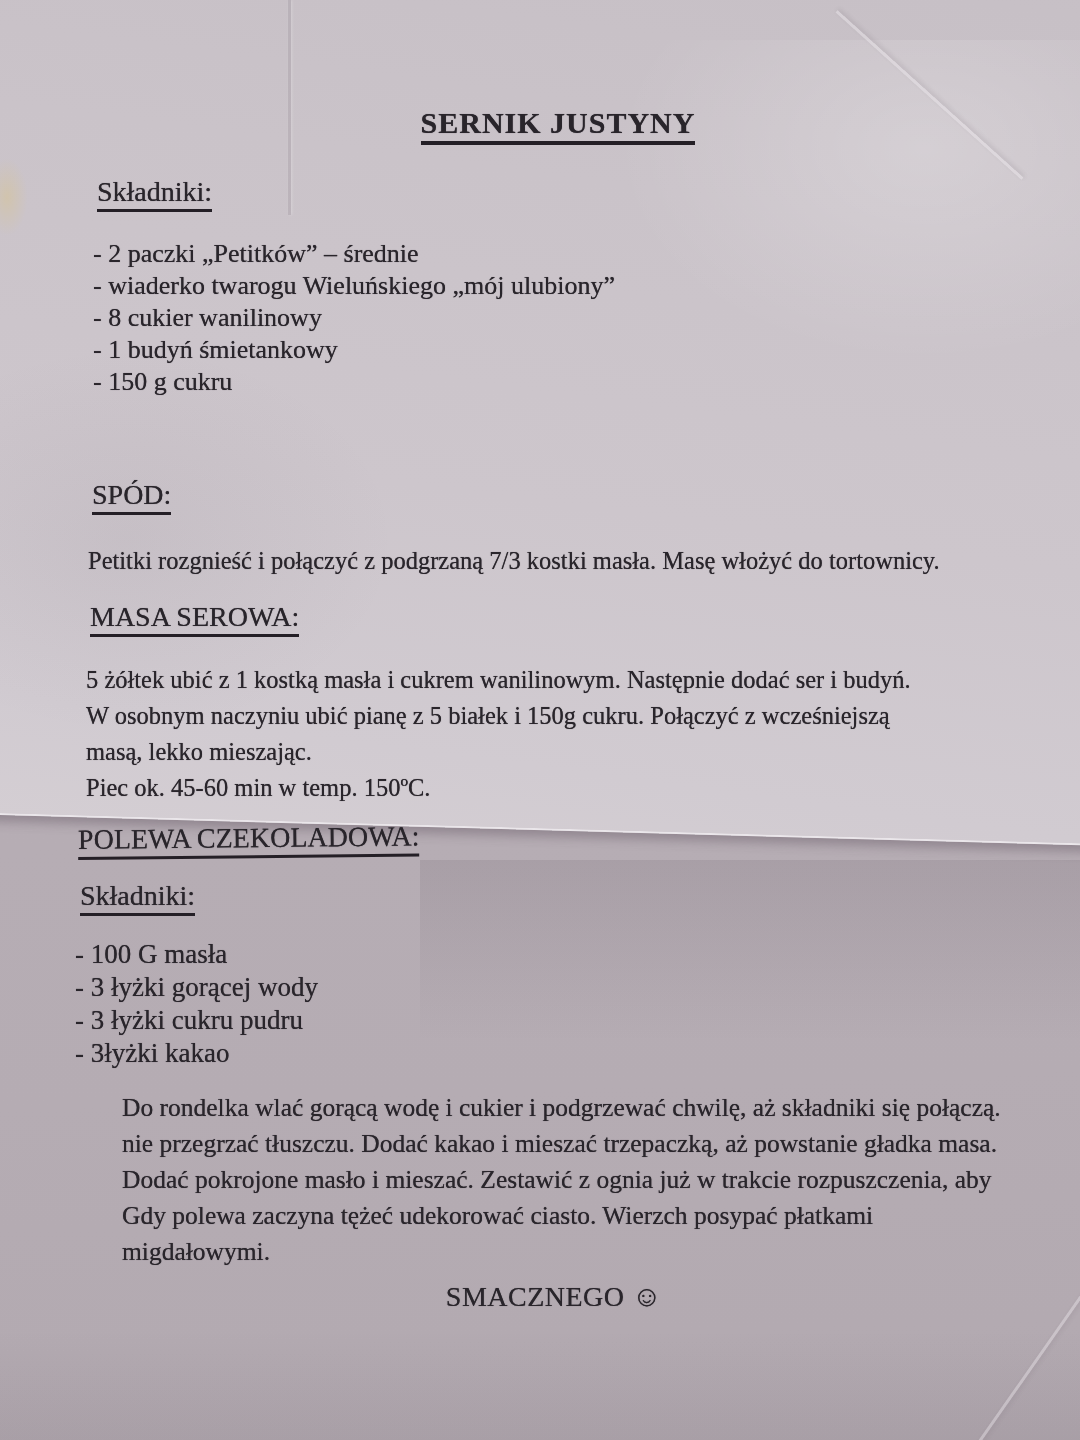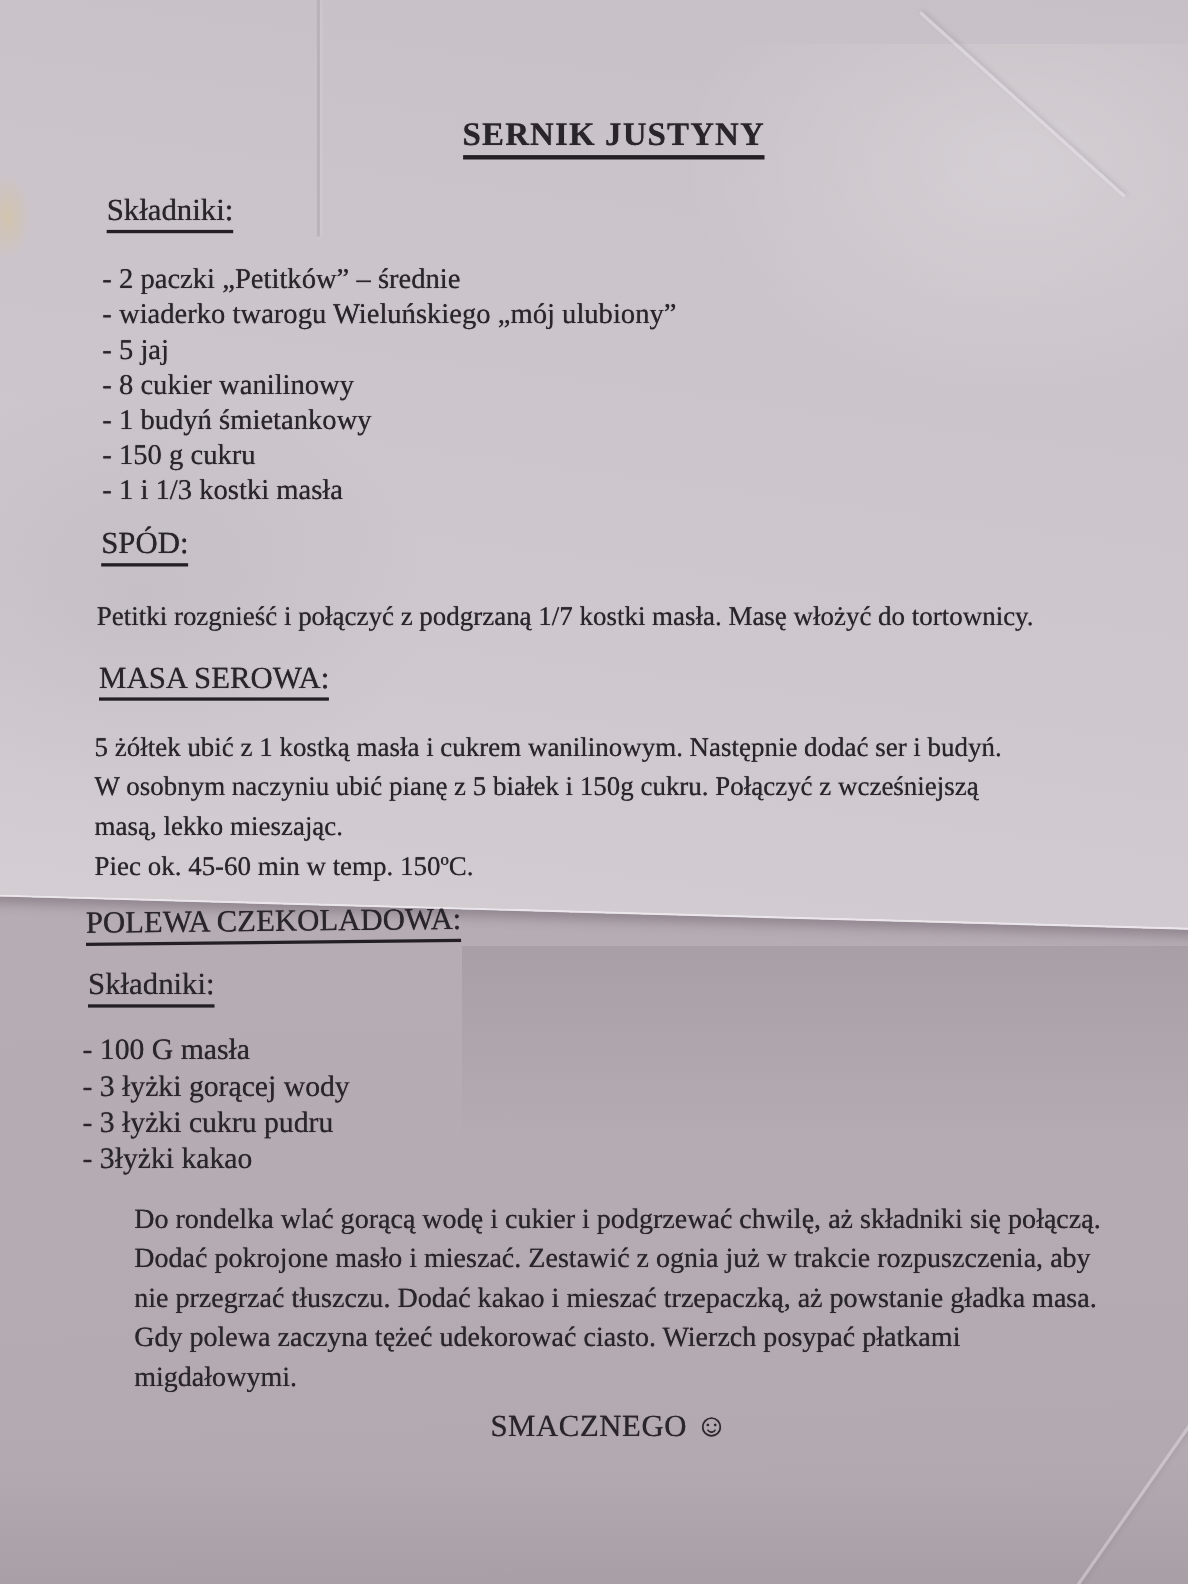--- a/index.html
+++ b/index.html
@@ -85,33 +85,31 @@
       <span class="u">SERNIK JUSTYNY</span>
     </div>
 
     <div class="blk h hd-sk1">
       <span class="u">Składniki:</span>
     </div>
 
     <div class="blk list list1">
       <div>- 2 paczki „Petitków” – średnie</div>
       <div>- wiaderko twarogu Wieluńskiego „mój ulubiony”</div>
-      <div>- 5 jaj</div>
       <div>- 8 cukier wanilinowy</div>
       <div>- 1 budyń śmietankowy</div>
       <div>- 150 g cukru</div>
-      <div>- 1 i 1/3 kostki masła</div>
     </div>
 
     <div class="blk h hd-spod">
       <span class="u">SPÓD:</span>
     </div>
 
     <div class="blk para p-spod">
-      <div>Petitki rozgnieść i połączyć z podgrzaną 1/7 kostki masła. Masę włożyć do tortownicy.</div>
+      <div>Petitki rozgnieść i połączyć z podgrzaną 7/3 kostki masła. Masę włożyć do tortownicy.</div>
     </div>
 
     <div class="blk h hd-masa">
       <span class="u">MASA SEROWA:</span>
     </div>
 
     <div class="blk para p-masa">
       <div>5 żółtek ubić z 1 kostką masła i cukrem wanilinowym. Następnie dodać ser i budyń.</div>
       <div>W osobnym naczyniu ubić pianę z 5 białek i 150g cukru. Połączyć z wcześniejszą</div>
       <div>masą, lekko mieszając.</div>
@@ -128,22 +126,22 @@
 
     <div class="blk list list2">
       <div>- 100 G masła</div>
       <div>- 3 łyżki gorącej wody</div>
       <div>- 3 łyżki cukru pudru</div>
       <div>- 3łyżki kakao</div>
     </div>
 
     <div class="blk para p-polewa">
       <div>Do rondelka wlać gorącą wodę i cukier i podgrzewać chwilę, aż składniki się połączą.</div>
+      <div>nie przegrzać tłuszczu. Dodać kakao i mieszać trzepaczką, aż powstanie gładka masa.</div>
       <div>Dodać pokrojone masło i mieszać. Zestawić z ognia już w trakcie rozpuszczenia, aby</div>
-      <div>nie przegrzać tłuszczu. Dodać kakao i mieszać trzepaczką, aż powstanie gładka masa.</div>
       <div>Gdy polewa zaczyna tężeć udekorować ciasto. Wierzch posypać płatkami</div>
       <div>migdałowymi.</div>
     </div>
 
     <div class="blk footer">
       <span>SMACZNEGO</span>
       <span class="smiley">☺</span>
     </div>
 
   </div>

